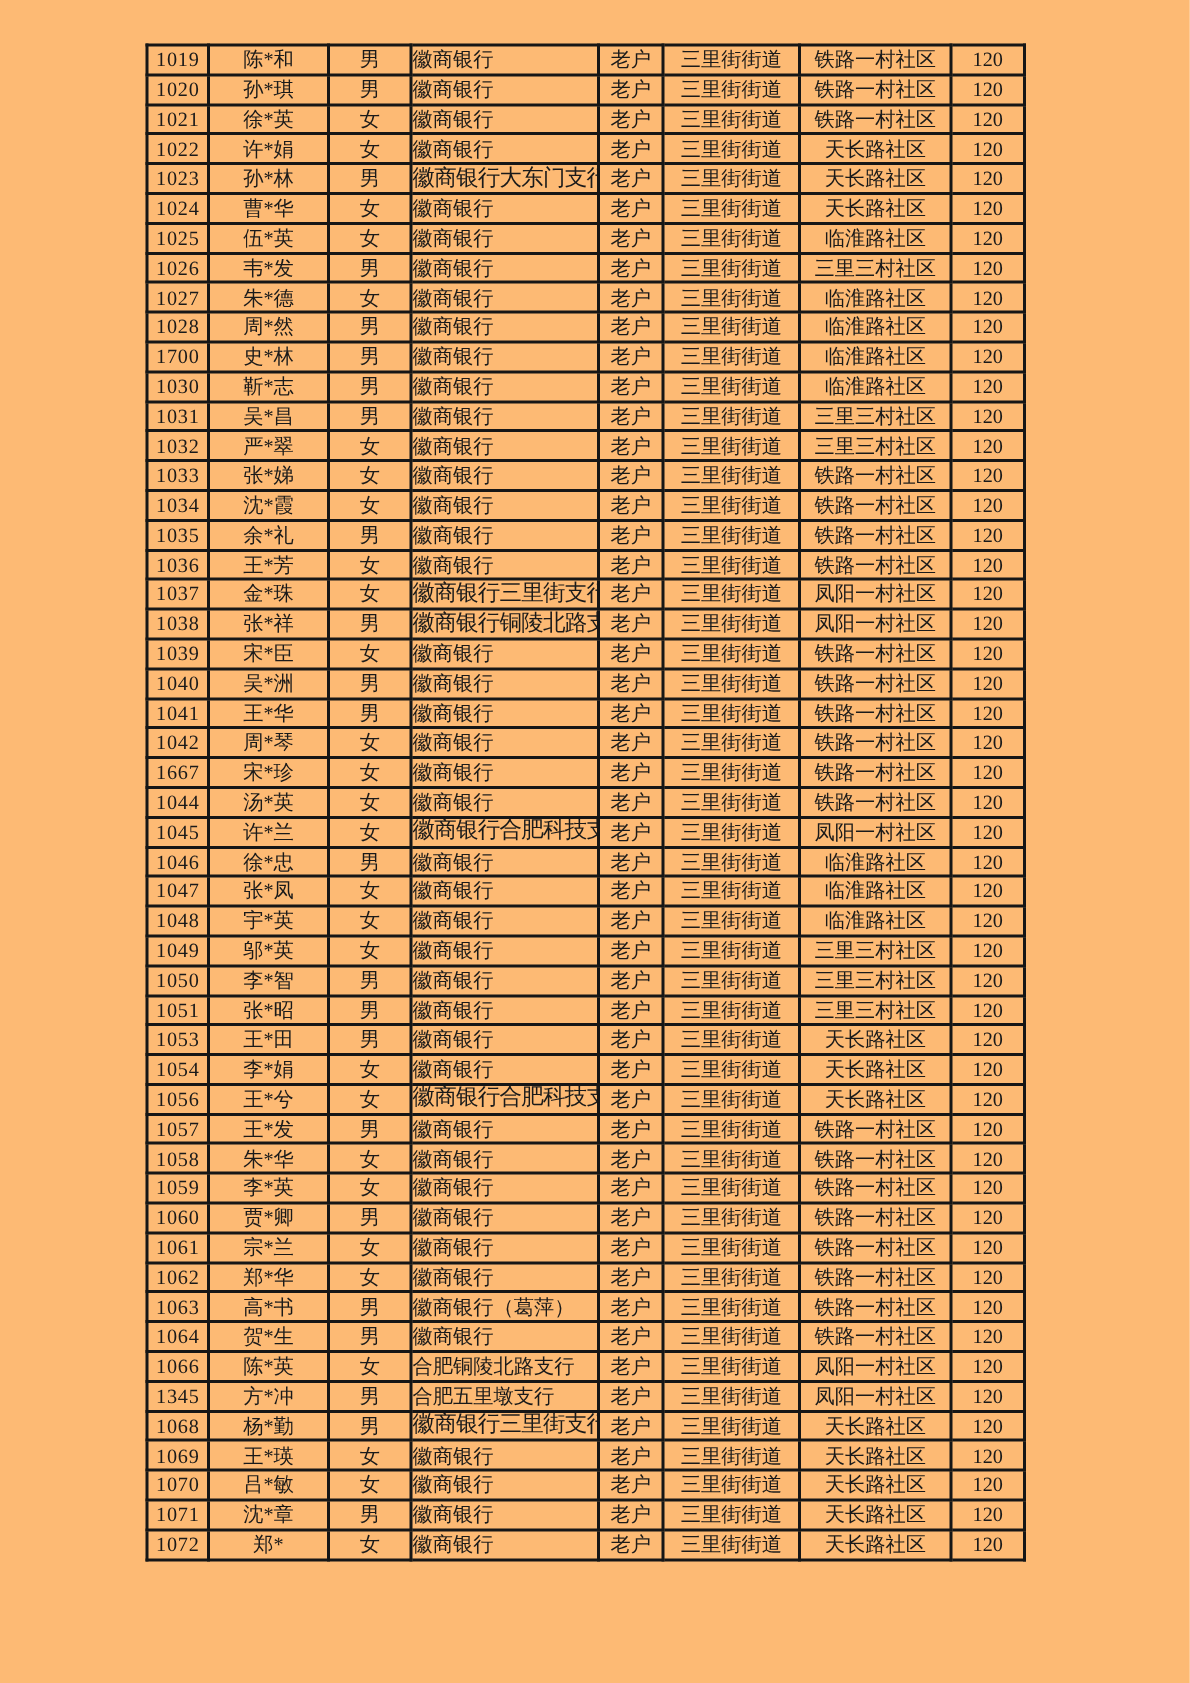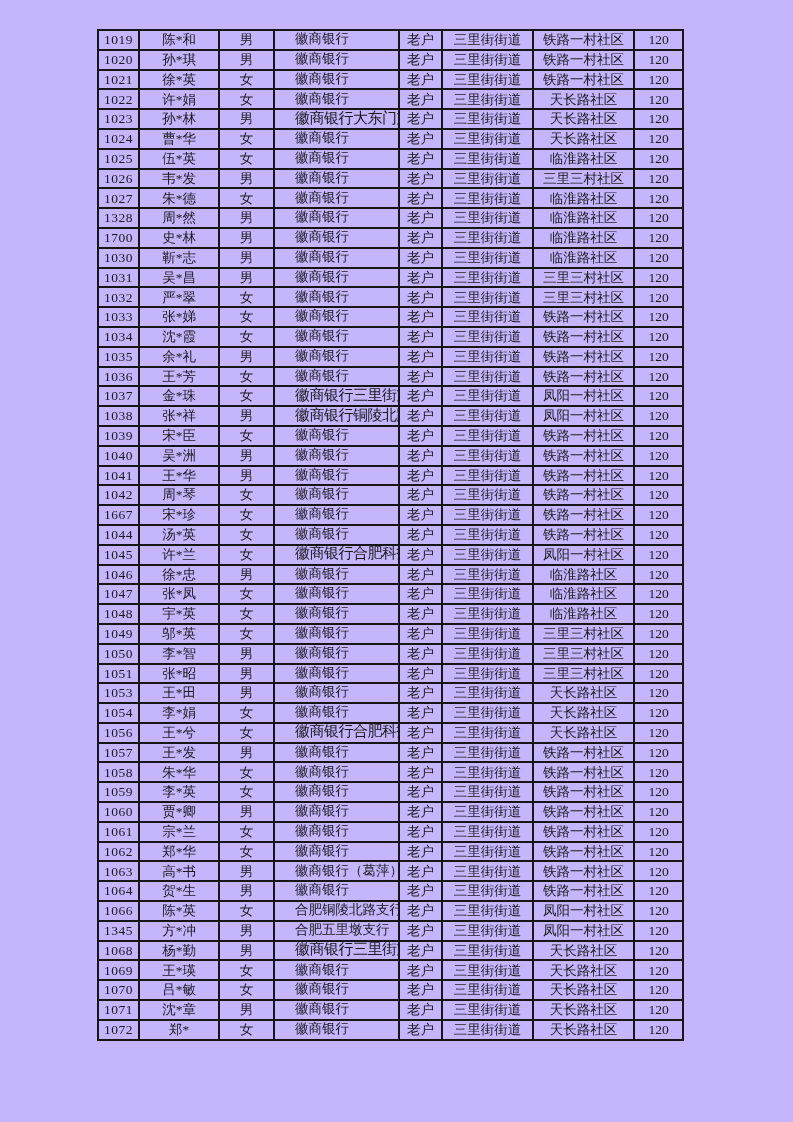--- a/index.html
+++ b/index.html
@@ -13,21 +13,21 @@
     position: relative;
     font-family: "Liberation Serif", "DejaVu Serif", serif;
     color: #1a1a1a;
   }
   .page {
     position: absolute;
     left: 0;
     top: 0;
     width: 793px;
     height: 1122px;
-    background: #c4b5fd;
+    background: #fdba74;
     overflow: hidden;
   }
   .table-wrap {
     position: absolute;
     left: 97px;
     top: 29px;
   }
   table.records {
     border-collapse: collapse;
     table-layout: fixed;
@@ -44,22 +44,21 @@
     white-space: nowrap;
     overflow: hidden;
     letter-spacing: 0px;
   }
   table.records td.col-seq_no {
     font-size: 13.5px;
     letter-spacing: 0.5px;
   }
   table.records td.col-bank {
     text-align: left;
-    padding-left: 20px;
-    font-family: Liberation Mono, monospace;
+    padding-left: 0;
   }
   table.records td.col-bank.shrink {
     font-size: 15px;
     letter-spacing: -0.5px;
   }
 </style>
 </head>
 <body>
 
 <div class="page">
@@ -160,21 +159,21 @@
             <td class="col-seq_no">1027</td>
             <td class="col-name">朱*德</td>
             <td class="col-gender">女</td>
             <td class="col-bank">徽商银行</td>
             <td class="col-household_type">老户</td>
             <td class="col-street">三里街街道</td>
             <td class="col-community">临淮路社区</td>
             <td class="col-amount">120</td>
           </tr>
           <tr>
-            <td class="col-seq_no">1328</td>
+            <td class="col-seq_no">1028</td>
             <td class="col-name">周*然</td>
             <td class="col-gender">男</td>
             <td class="col-bank">徽商银行</td>
             <td class="col-household_type">老户</td>
             <td class="col-street">三里街街道</td>
             <td class="col-community">临淮路社区</td>
             <td class="col-amount">120</td>
           </tr>
           <tr>
             <td class="col-seq_no">1700</td>

